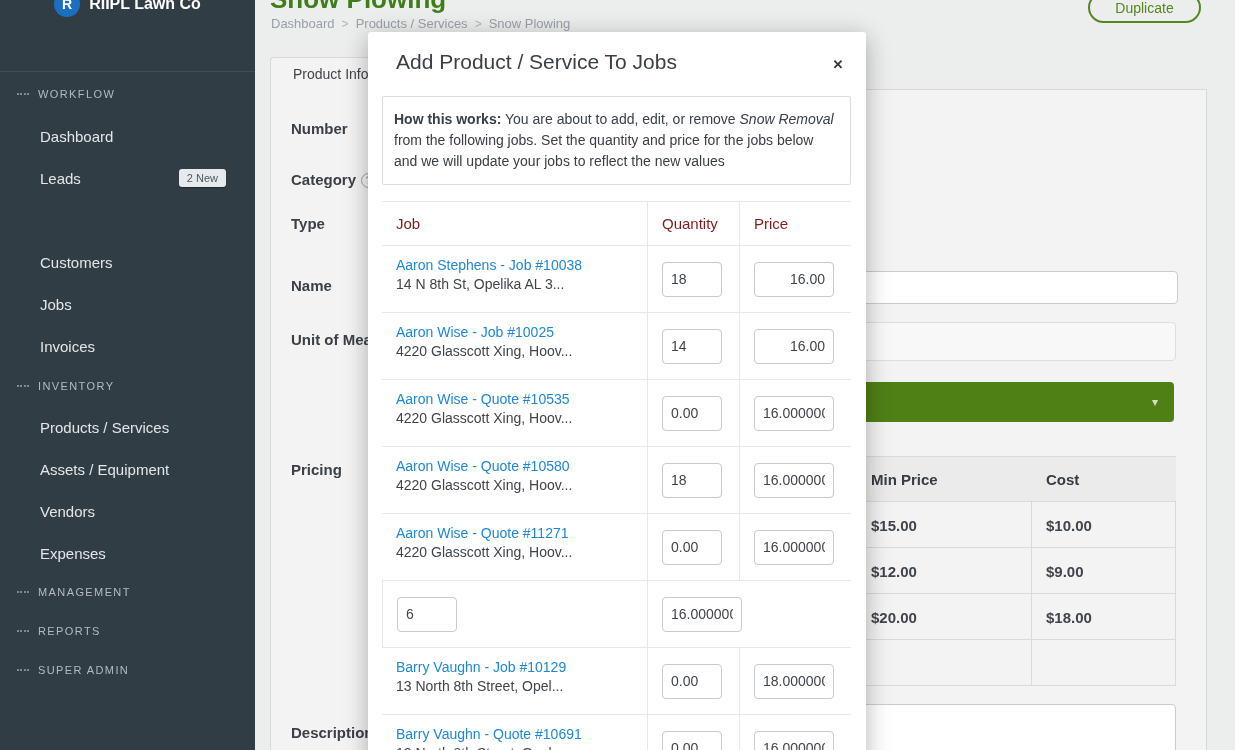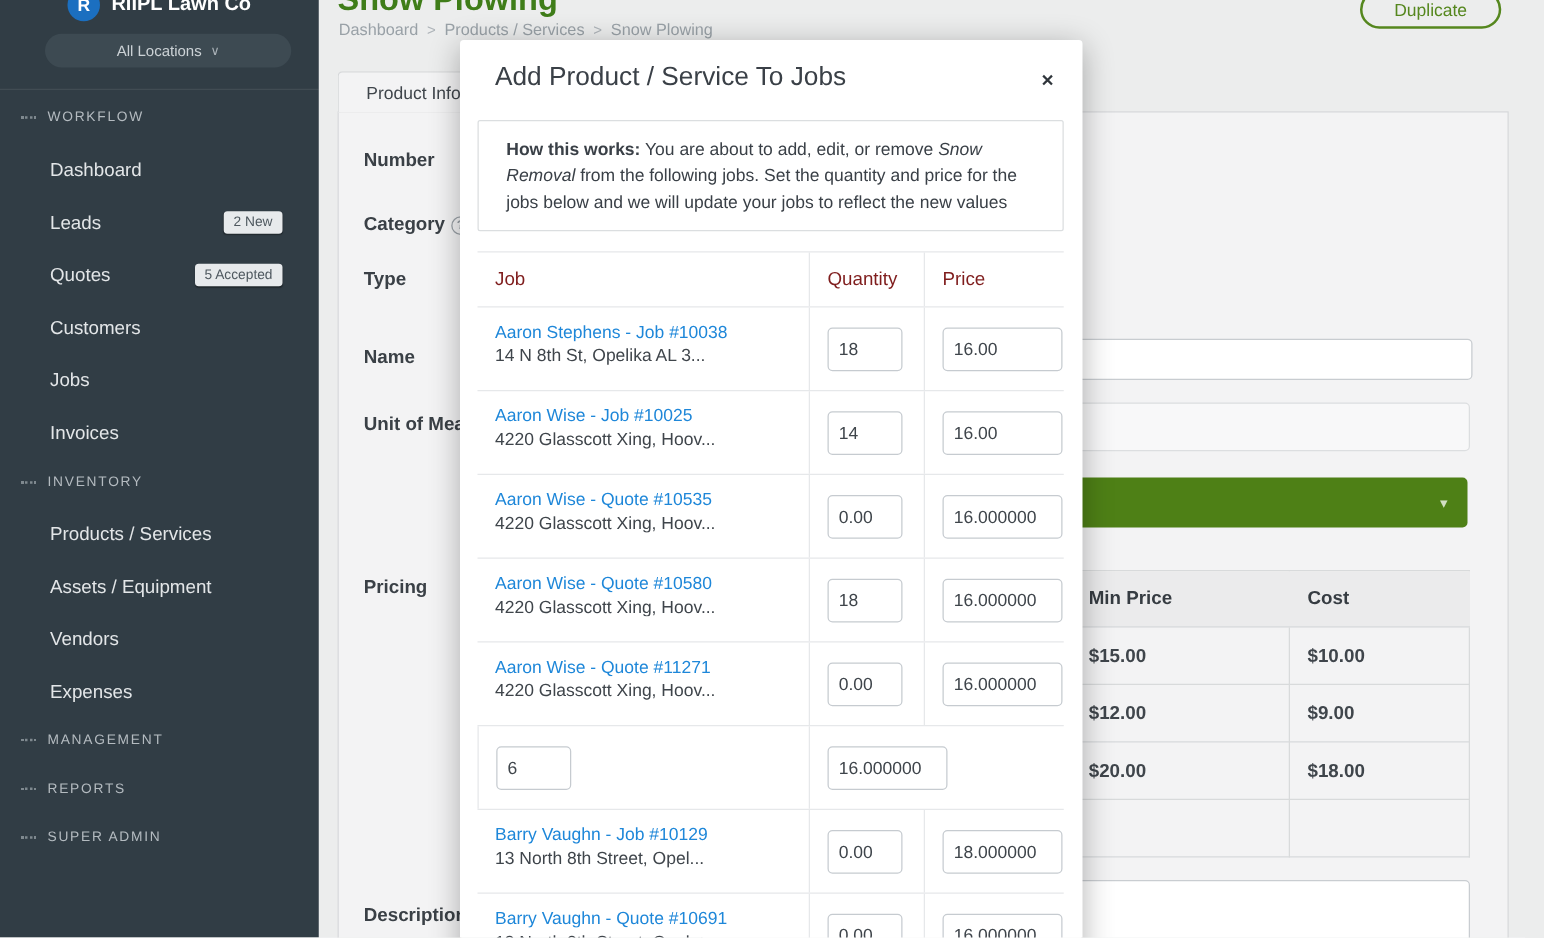--- a/index.html
+++ b/index.html
@@ -114,67 +114,59 @@
     z-index:10;
   }
   .modal-title { position:absolute; left:28px; top:18px; font-size:21px; color:#3a4047; font-weight:normal; }
   .modal-close {
     position:absolute; right:16px; top:20px; width:24px; height:24px;
     background:transparent; border:none; font-size:13px; font-weight:bold;
     color:#2f353b; cursor:pointer; font-family:inherit;
   }
   .modal-body { position:absolute; left:14px; right:15px; top:64px; }
   .info-box {
-    border:1px solid #dbdee0; border-radius:2px; padding:12px 22px;
+    border:1px solid #dbdee0; border-radius:2px; padding:12px 11px;
     font-size:14px; line-height:1.5; color:#3a4047;
   }
   .mtable { margin-top:16px; border-top:1px solid #e6e8ea; }
   .mrow, .mhead { display:grid; grid-template-columns:265px 92px 112px; border-bottom:1px solid #e6e8ea; }
   .mhead { height:44px; }
   .mhead .mcell { display:flex; align-items:center; font-size:15px; font-weight:500; color:#7f1d1d; }
   .mrow { min-height:67px; }
   .mcell { padding-left:14px; }
   .mcell.sep { border-left:1px solid #e6e8ea; }
   .cell-job { padding:11px 8px 10px 14px; }
   .job-link { display:block; font-size:14px; color:#1e87d9; text-decoration:none; cursor:pointer; white-space:nowrap; overflow:hidden; }
   .job-addr { font-size:14px; color:#3f454b; margin-top:3px; white-space:nowrap; overflow:hidden; }
   .cell-input { display:flex; align-items:center; }
   .qty-input, .price-input {
     height:35px; border:1px solid #c6cbd0; border-radius:4px;
     font-family:inherit; font-size:14px; color:#3f454b; padding:0 8px;
     overflow:hidden;
   }
   .qty-input { width:60px; }
-  .price-input { width:96px; }
+  .price-input { width:80px;text-align:right; }
 </style>
 </head>
 <body>
 
 <div class="sidebar">
   <div class="logo-row">
     <span class="logo-circle">R</span>
     <span class="company">RIIPL Lawn Co</span>
   </div>
-  <button class="location-btn">
-    <span>All Locations</span>
-    <span class="chev">∨</span>
-  </button>
   <div class="sidebar-divider"></div>
 
   <div class="nav-section" style="top:88px">WORKFLOW</div>
   <div class="nav-item" style="top:124px">
       <span>Dashboard</span>
     </div>
   <div class="nav-item" style="top:166px">
     <span>Leads</span>
     <span class="badge">2 New</span>
-  </div>
-  <div class="nav-item" style="top:208px">
-    <span>Quotes</span>
-    <span class="badge">5 Accepted</span>
   </div>
   <div class="nav-item" style="top:250px">
       <span>Customers</span>
     </div>
   <div class="nav-item" style="top:292px">
       <span>Jobs</span>
     </div>
   <div class="nav-item" style="top:334px">
       <span>Invoices</span>
     </div>

